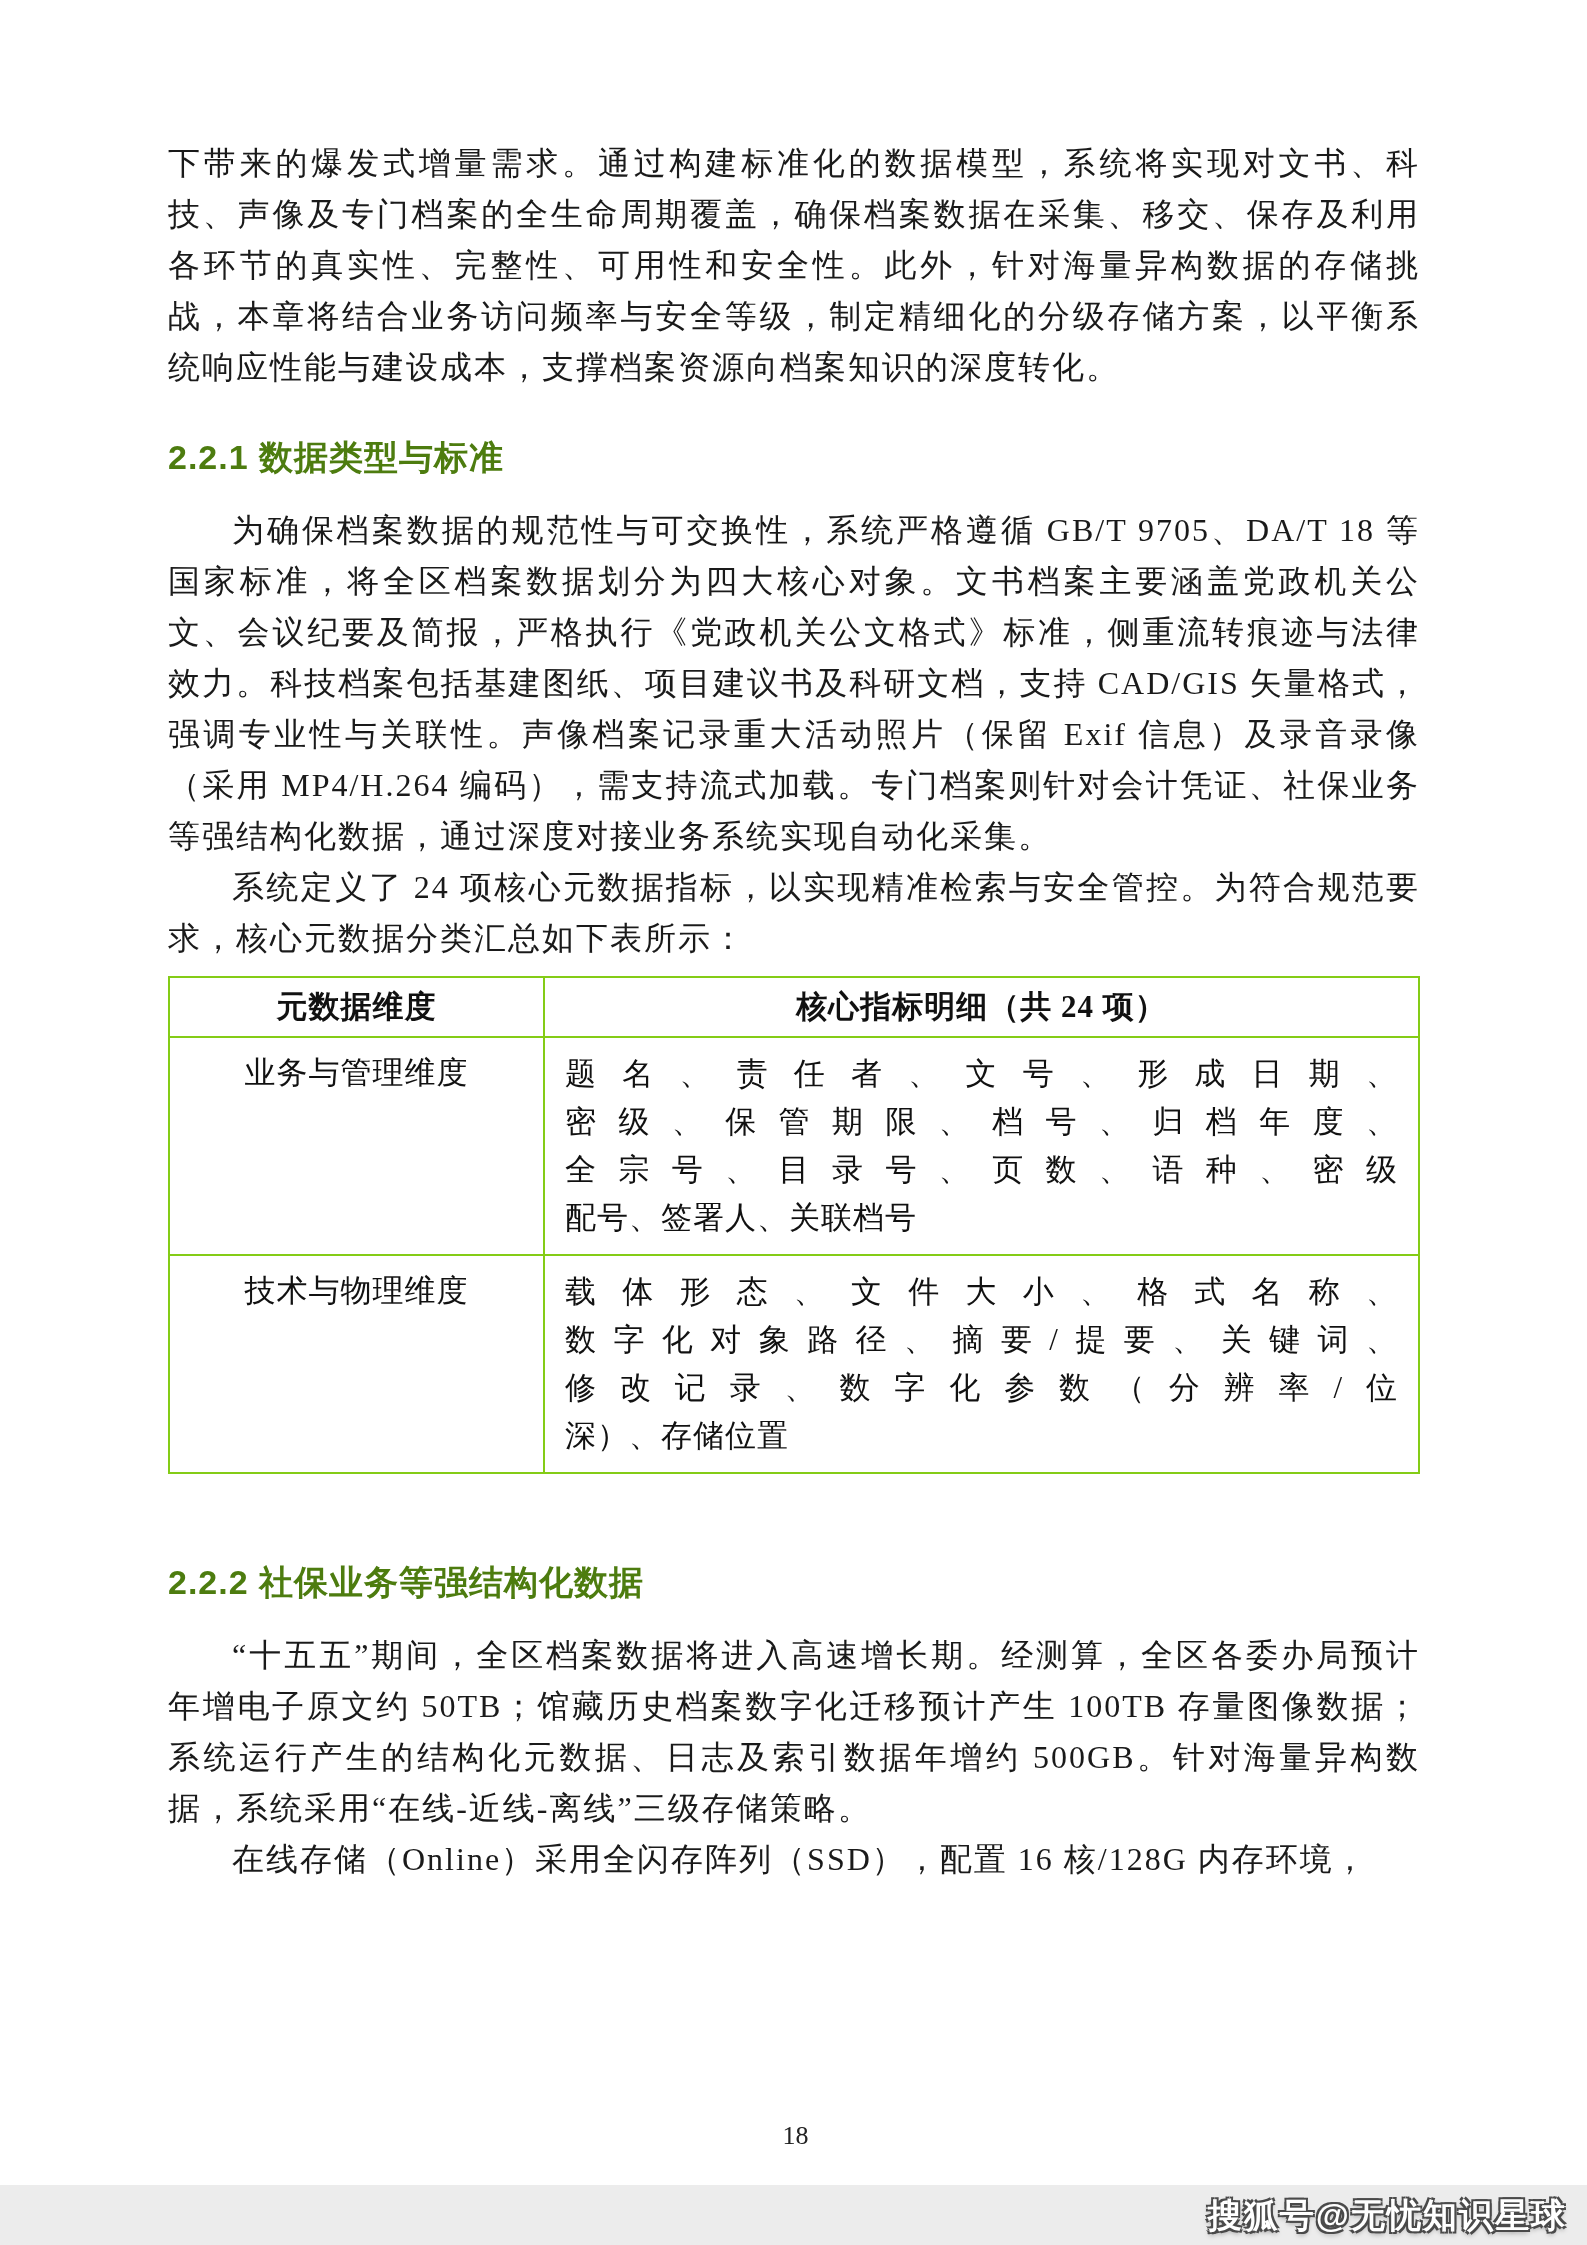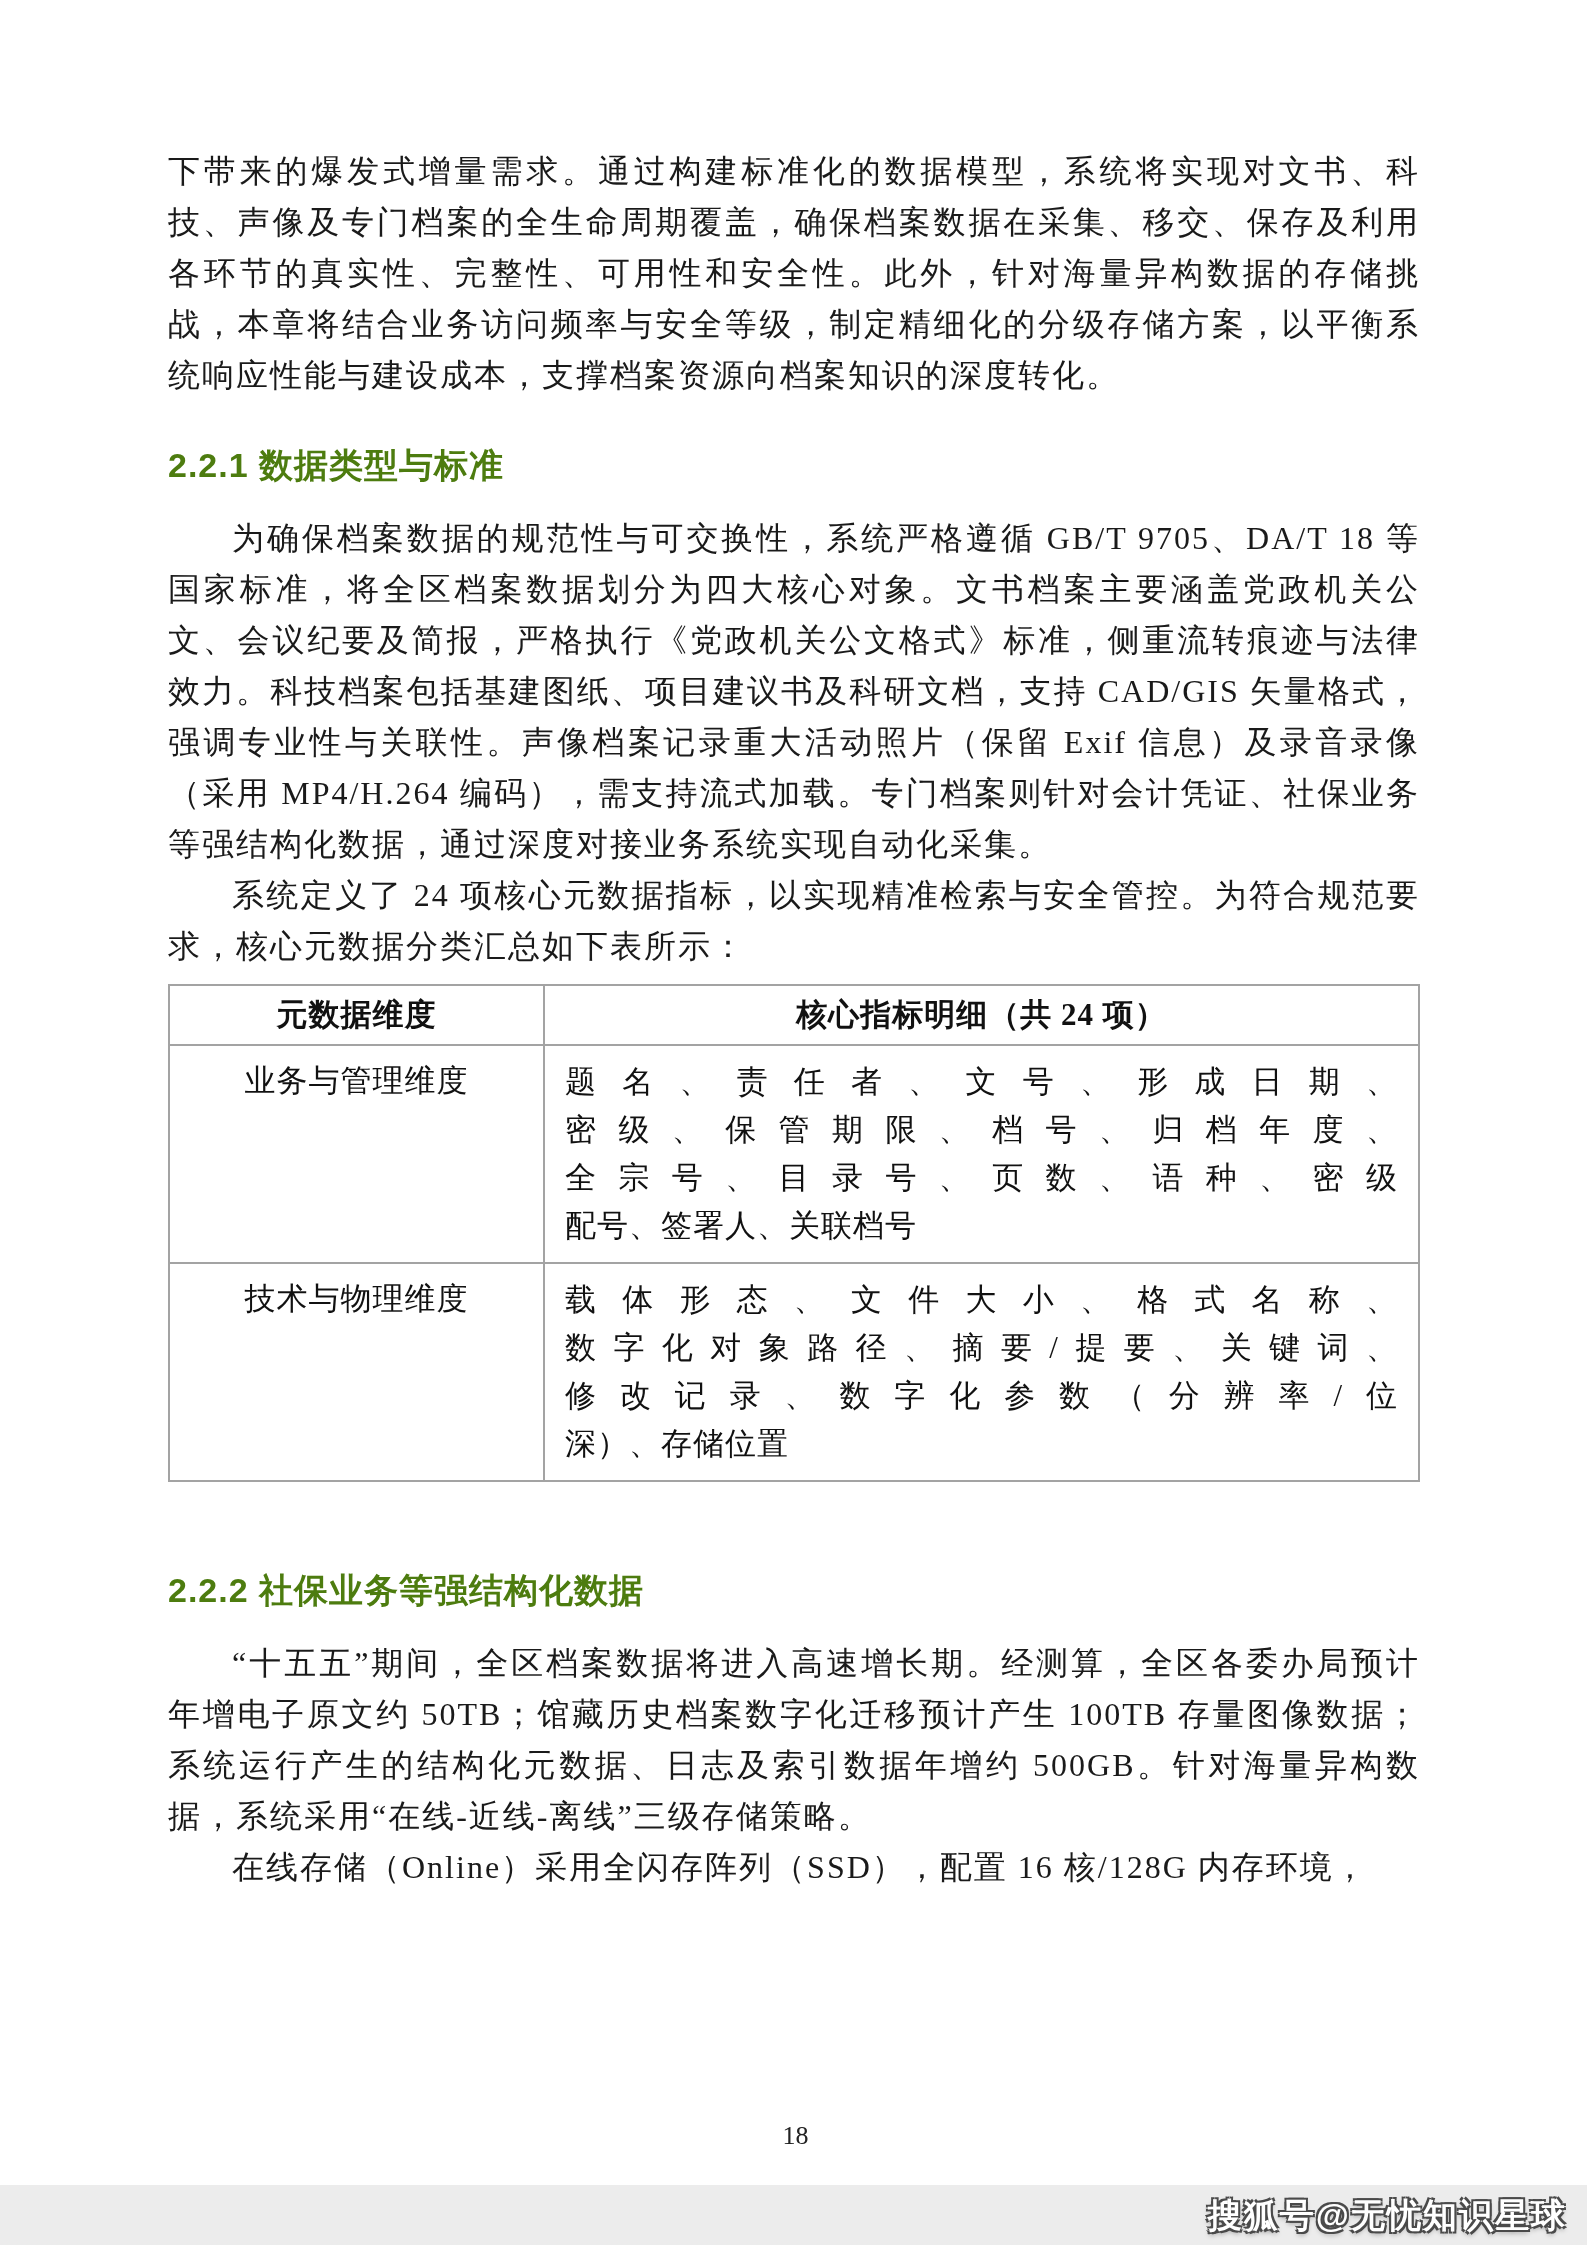--- a/index.html
+++ b/index.html
@@ -11,21 +11,20 @@
     width: 1587px;
     height: 2245px;
     background: #ffffff;
     overflow: hidden;
     font-family: "Liberation Serif", "DejaVu Serif", serif;
     color: #1a1a1a;
   }
 
   .content {
     padding: 138px 167px 0 168px;
-    margin-top: 8px;
   }
 
   .para {
     font-size: 32px;
     line-height: 51px;
     letter-spacing: 2px;
     text-align: justify;
     text-indent: 2em;
     color: #1a1a1a;
     word-break: break-all;
@@ -44,21 +43,21 @@
 
   .meta-table {
     width: 100%;
     border-collapse: collapse;
     margin-top: 12px;
     font-size: 31px;
     letter-spacing: 1px;
     color: #111111;
   }
   .meta-table th, .meta-table td {
-    border: 2px solid #a3a3a3;
+    border: 2px solid #84cc16;
   }
   .meta-table th {
     font-weight: 700;
     text-align: center;
     padding: 6px 10px;
     line-height: 46px;
   }
   .meta-table th.col-dim { width: 30%; }
   .dim-cell {
     width: 30%;

